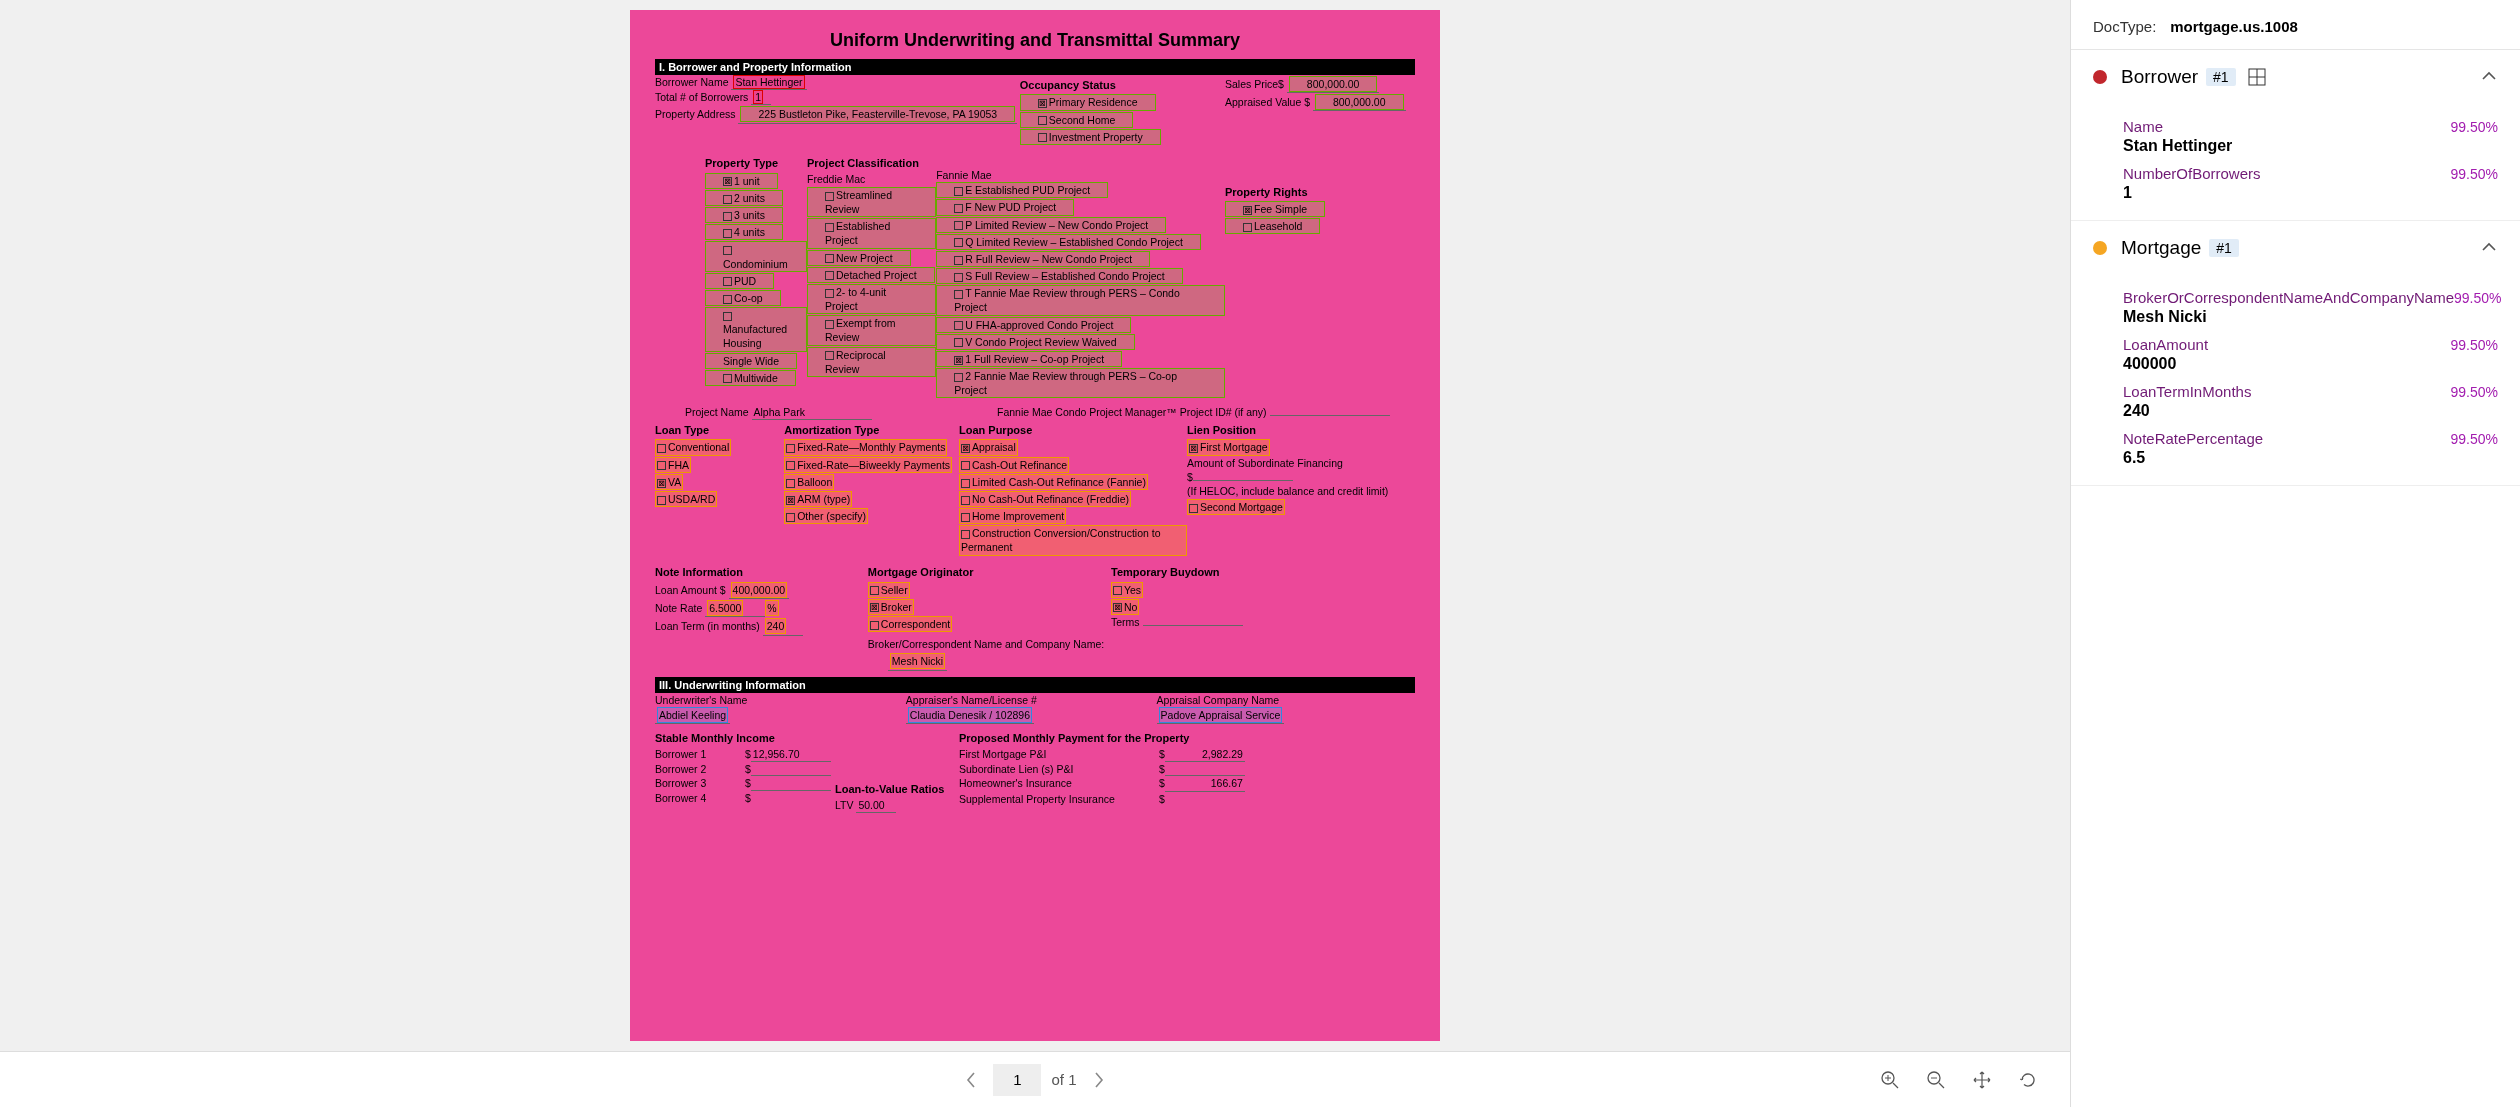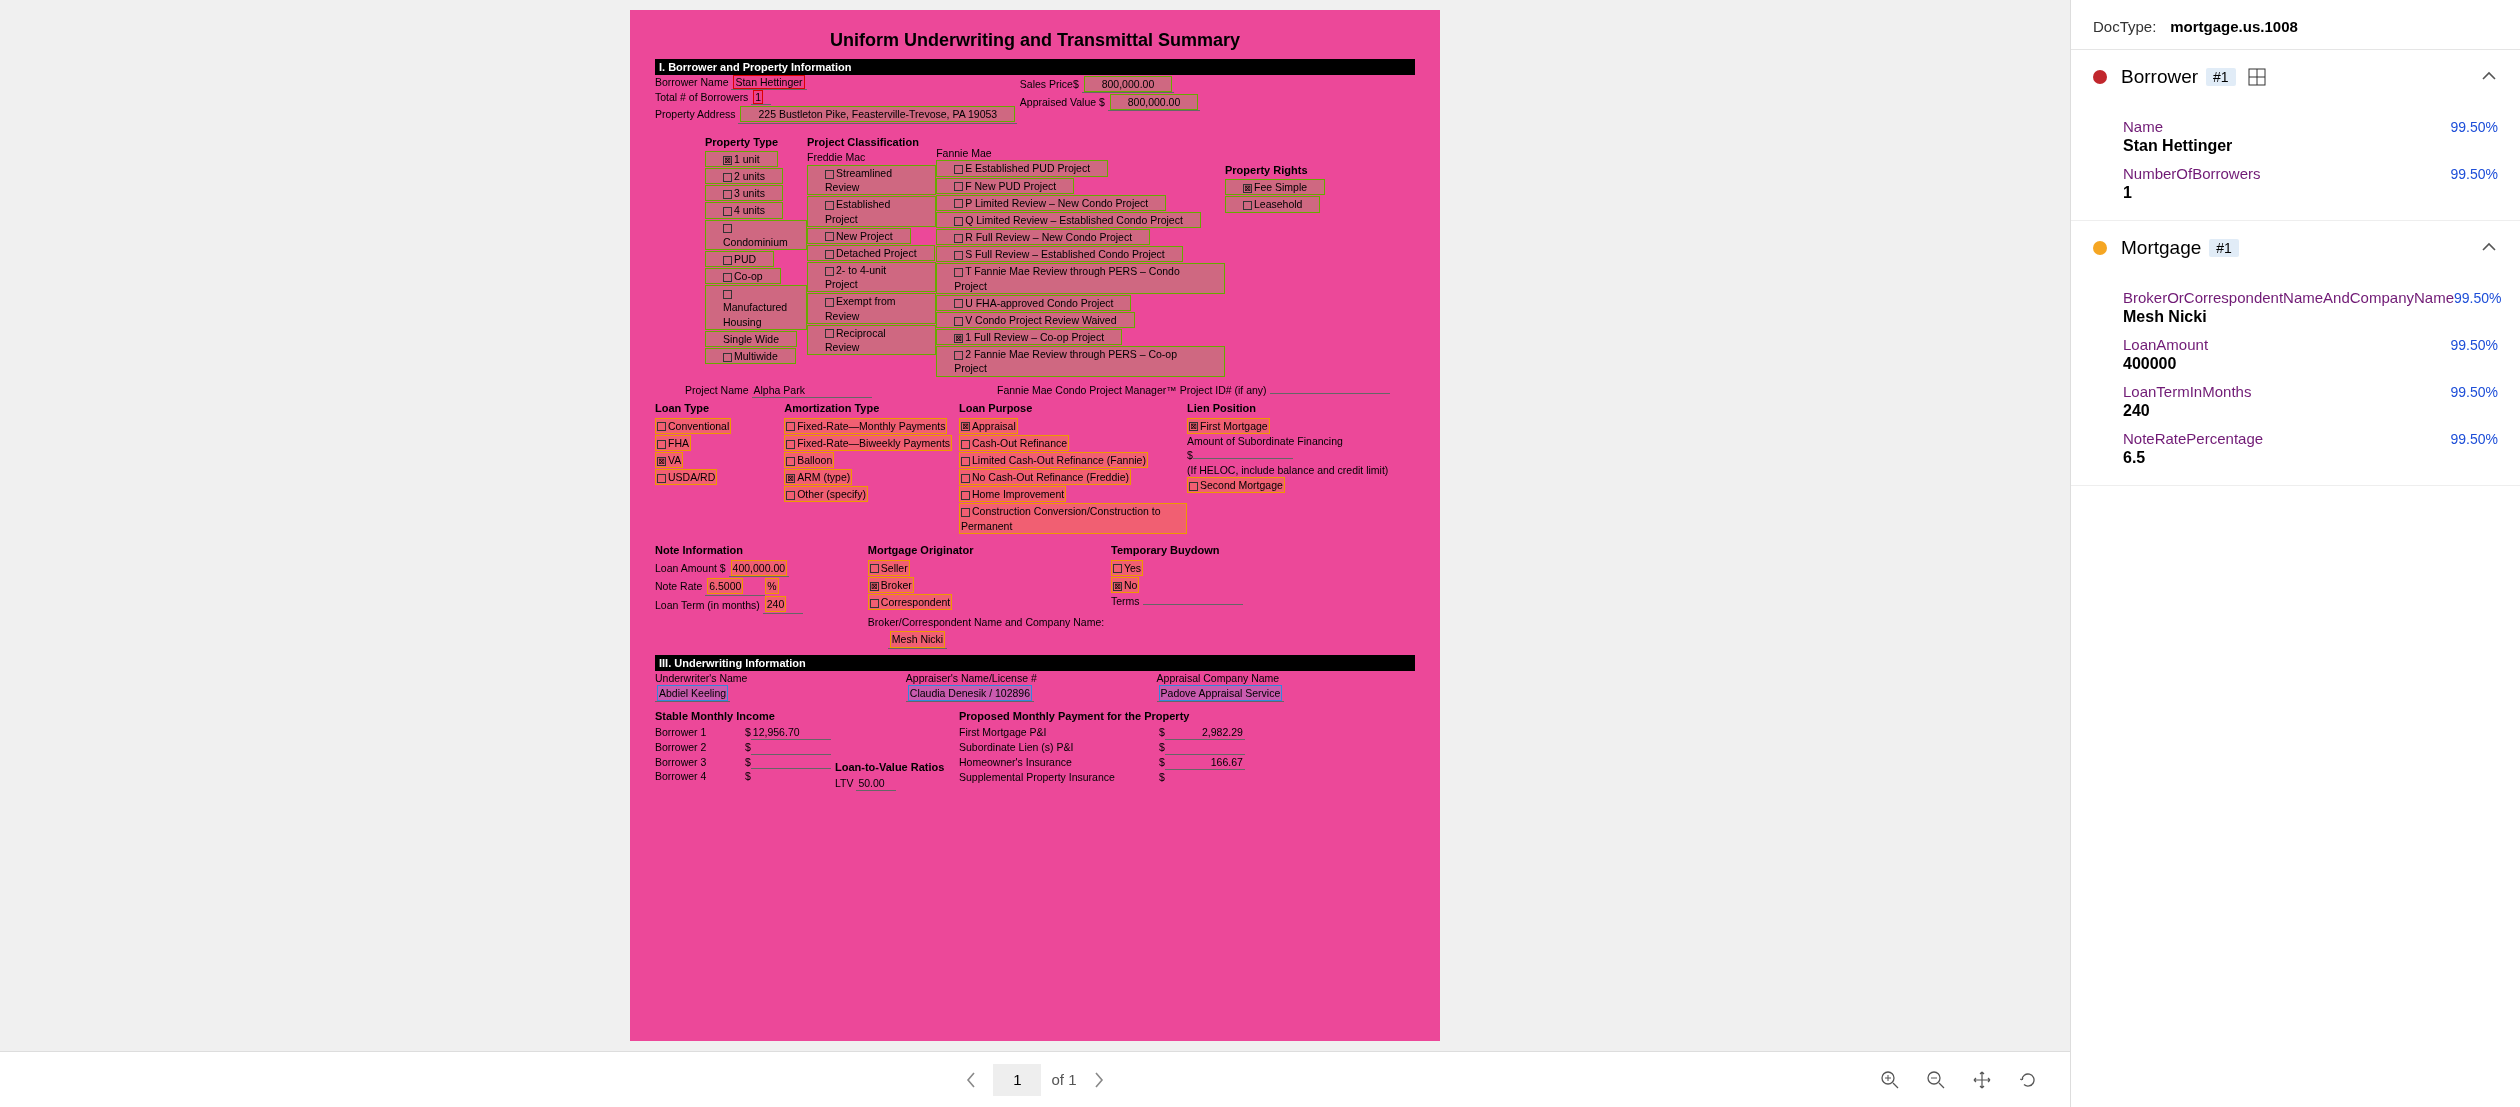--- a/index.html
+++ b/index.html
@@ -34,40 +34,46 @@
 .dot { width: 14px; height: 14px; border-radius: 50%; margin-right: 14px; }
 .dot-red { background: #c1272d; }
 .dot-orange { background: #f5a623; }
 .entity-name { font-size: 19px; font-weight: 400; }
 .badge { background: #e1ecf7; padding: 1px 7px; margin-left: 8px; font-size: 14px; border-radius: 2px; }
 .grid-icon { margin-left: 12px; display: inline-flex; }
 .chev { margin-left: auto; color: #555; }
 .field-block { padding: 8px 22px 8px 52px; }
 .field-row { display: flex; justify-content: space-between; align-items: baseline; margin: 6px 0 2px; }
 .field-name { font-size: 15px; color: #701a75; }
-.field-conf { font-size: 14px; color: #1d4ed8; }
+.field-conf { font-size: 14px; color: #a21caf; }
 .field-val { font-size: 16px; font-weight: 700; margin-bottom: 10px; }
 </style>
 </head>
 <body>
 
 <div class="doc-area">
   <div class="doc-scroll">
     <div class="page">
       <div class="title">Uniform Underwriting and Transmittal Summary</div>
 
       <div class="section-hdr">I. Borrower and Property Information</div>
       <div class="row">
         <div style="width:48%">
           <div><span>Borrower Name</span>
             <span class="field-line"><span class="hl-red">Stan Hettinger</span></span></div>
           <div><span>Total # of Borrowers</span>
             <span class="field-line" style="min-width:20px"><span class="hl-red">1</span></span></div>
           <div><span>Property Address</span>
             <span class="field-line"><span class="hl-green">225 Bustleton Pike, Feasterville-Trevose, PA 19053</span></span></div>
+        </div>
+        <div style="width:27%">
+          <div class="sub-title">Occupancy Status</div>
+          <div><span class="hl-green"><span class="cb">⊠</span><span>Primary Residence</span></span></div>
+          <div><span class="hl-green"><span class="cb"></span><span>Second Home</span></span></div>
+          <div><span class="hl-green"><span class="cb"></span><span>Investment Property</span></span></div>
         </div>
         <div style="width:25%">
           <div><span>Sales Price$</span>
             <span class="field-line"><span class="hl-green">800,000.00</span></span></div>
           <div><span>Appraised Value $</span>
             <span class="field-line"><span class="hl-green">800,000.00</span></span></div>
         </div>
       </div>
 
       <div class="row" style="margin-top:8px">

